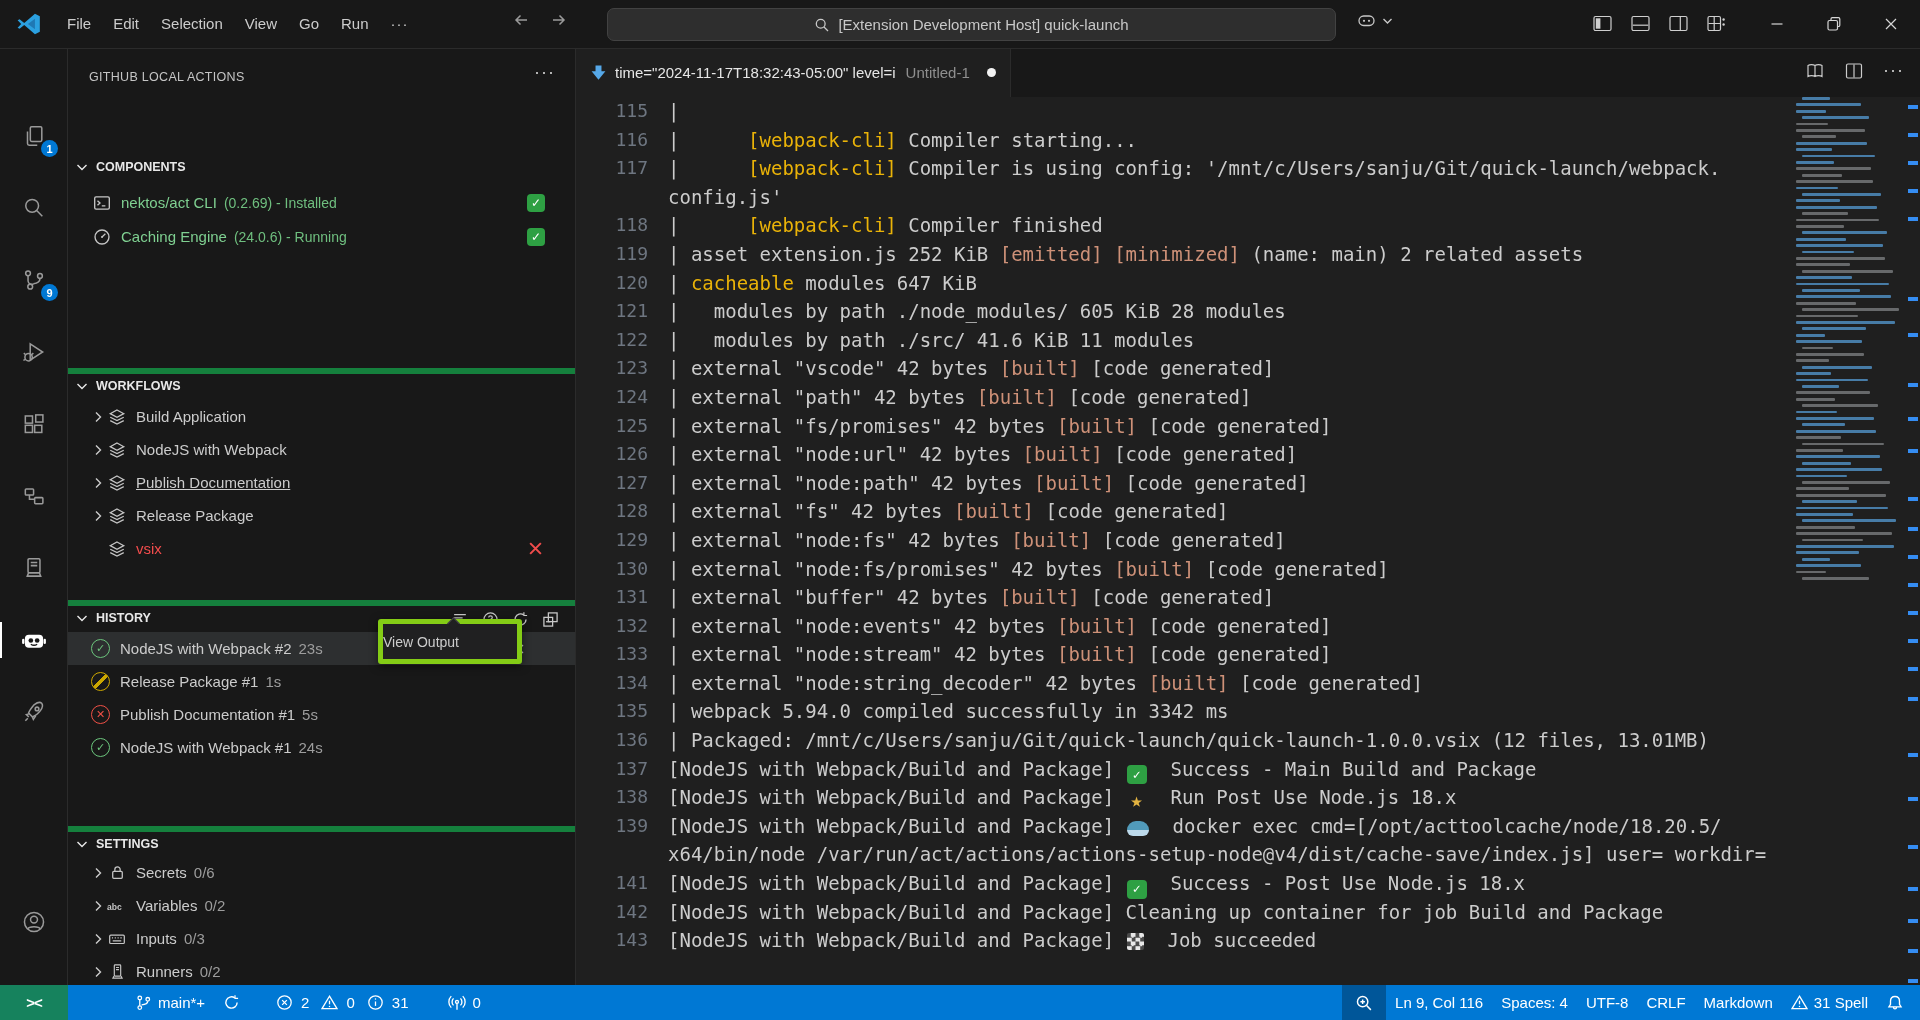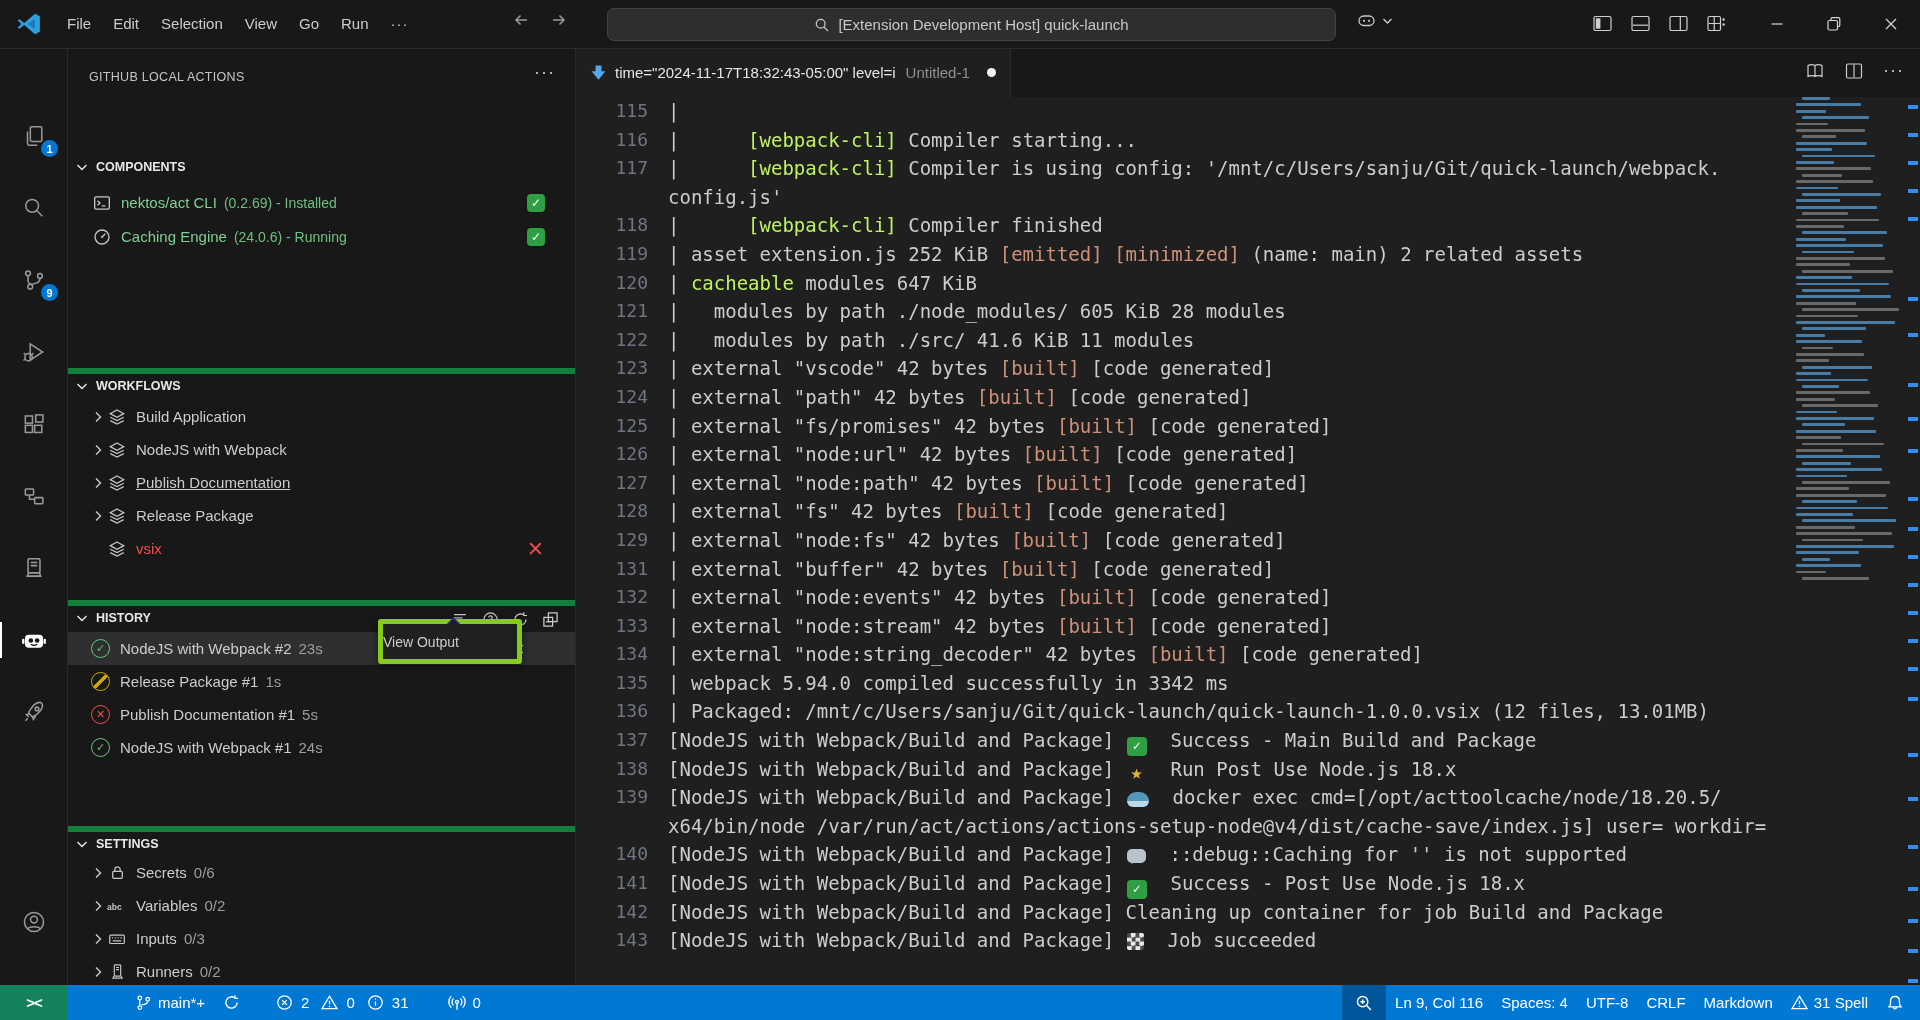--- a/index.html
+++ b/index.html
@@ -59,21 +59,21 @@
   .tabbar{position:absolute;left:0;top:0;right:0;height:49px;background:#181818;}
   .tab{position:absolute;left:0;top:0;height:49px;background:#1f1f1f;border-right:1px solid #2b2b2b;display:flex;align-items:center;padding:0 14px;gap:8px;}
   .tab-title{color:#e6e6e6;font-size:15px;white-space:pre;}
   .tab-sub{color:#8f8f8f;font-size:15px;margin-left:2px;}
   .mod-dot{width:9px;height:9px;border-radius:50%;background:#f2f2f2;margin-left:9px;}
   .editor-actions{position:absolute;right:16px;top:12px;display:flex;gap:19px;color:#cccccc;align-items:center;}
   .code{position:absolute;left:0;top:49px;right:128px;bottom:0;font-family:"DejaVu Sans Mono","Liberation Mono",monospace;font-size:19px;overflow:hidden;}
   .crow{display:flex;height:28.6px;line-height:28.6px;}
   .ln{width:72px;text-align:right;color:#6e7681;flex:none;font-size:18px;}
   .ct{padding-left:20px;white-space:pre;color:#cccccc;}
-  .ct .b{color:#bef264;}
+  .ct .b{color:#eab308;}
   .ct .o{color:#ce9178;}
   .ct .sp{text-decoration-style:wavy;text-decoration-color:#2aa0f5;text-decoration-thickness:1px;text-underline-offset:4px;}
   .em{display:inline-flex;align-items:center;justify-content:center;width:20px;height:19px;border-radius:4px;vertical-align:-3px;margin:0 1px;font-size:13px;}
   .em.check{background:#2ea043;color:#fff;}
   .em.star{background:none;color:#e3b341;font-size:20px;}
   .em.whale{background:linear-gradient(180deg,#519aba 62%,#bcd9ea 62%);width:22px;height:15px;border-radius:9px 9px 6px 6px;}
   .em.speech{background:#b9c3cc;width:19px;height:14px;border-radius:5px;position:relative;vertical-align:-2px;}
   .em.speech::after{content:"";position:absolute;left:3px;bottom:-5px;border:4px solid transparent;border-top-color:#b9c3cc;border-left-width:2px;}
   .em.flag{width:17px;height:17px;border-radius:2px;background:repeating-conic-gradient(#e8e8e8 0% 25%,#4a4a4a 0% 50%);background-size:8.5px 8.5px;}
   .minimap{position:absolute;top:49px;right:16px;width:108px;height:490px;}
@@ -664,20 +664,24 @@
       </div>
       <div class="crow">
         <span class="ln">128</span>
         <span class="ct"><span>| external "fs" 42 bytes </span><span class="o">[built]</span><span> [code generated]</span></span>
       </div>
       <div class="crow">
         <span class="ln">129</span>
         <span class="ct"><span>| external "node:fs" 42 bytes </span><span class="o">[built]</span><span> [code generated]</span></span>
       </div>
       <div class="crow">
+        <span class="ln">130</span>
+        <span class="ct"><span>| external "node:fs/promises" 42 bytes </span><span class="o">[built]</span><span> [code generated]</span></span>
+      </div>
+      <div class="crow">
         <span class="ln">131</span>
         <span class="ct"><span>| external "buffer" 42 bytes </span><span class="o">[built]</span><span> [code generated]</span></span>
       </div>
       <div class="crow">
         <span class="ln">132</span>
         <span class="ct"><span>| external "node:events" 42 bytes </span><span class="o">[built]</span><span> [code generated]</span></span>
       </div>
       <div class="crow">
         <span class="ln">133</span>
         <span class="ct"><span>| external "node:stream" 42 bytes </span><span class="o">[built]</span><span> [code generated]</span></span>
@@ -702,24 +706,20 @@
         <span class="ln">138</span>
         <span class="ct"><span>[NodeJS with Webpack/Build and Package] </span><span class="em star">★</span><span>  Run Post Use Node.js 18.x</span></span>
       </div>
       <div class="crow">
         <span class="ln">139</span>
         <span class="ct"><span>[NodeJS with Webpack/Build and Package] </span><span class="em whale"></span><span>  docker exec cmd=[/opt/</span><span class="sp">acttoolcache</span><span>/node/18.20.5/</span></span>
       </div>
       <div class="crow">
         <span class="ln"></span>
         <span class="ct"><span>x64/bin/node /var/run/act/actions/actions-setup-node@v4/dist/cache-save/index.js] user= </span><span class="sp">workdir=</span></span>
-      </div>
-      <div class="crow">
-        <span class="ln">140</span>
-        <span class="ct"><span>[NodeJS with Webpack/Build and Package] </span><span class="em speech"></span><span>  ::debug::Caching for '' is not supported</span></span>
       </div>
       <div class="crow">
         <span class="ln">141</span>
         <span class="ct"><span>[NodeJS with Webpack/Build and Package] </span><span class="em check">✓</span><span>  Success - Post Use Node.js 18.x</span></span>
       </div>
       <div class="crow">
         <span class="ln">142</span>
         <span class="ct"><span>[NodeJS with Webpack/Build and Package] Cleaning up container for job Build and Package</span></span>
       </div>
       <div class="crow">

